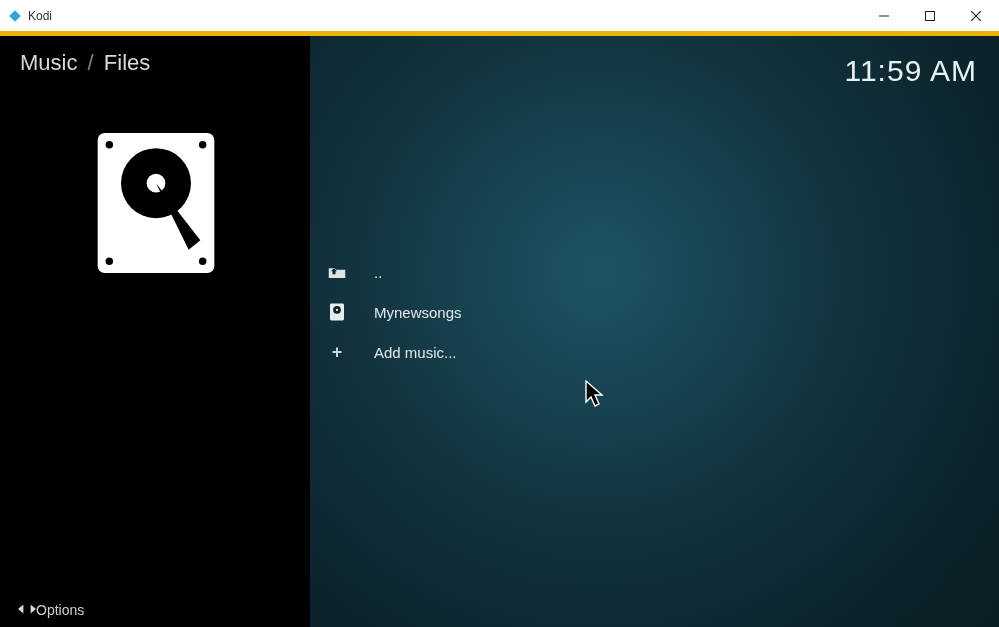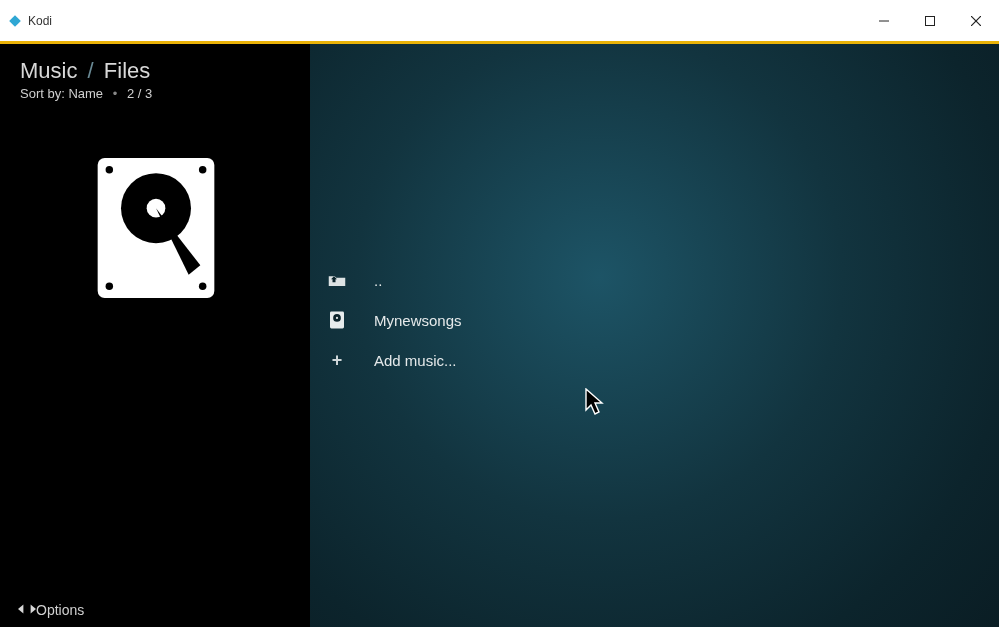--- a/index.html
+++ b/index.html
@@ -1,26 +1,26 @@
 <!DOCTYPE html>
 <html><head>
 <meta charset="utf-8">
 <style>
   * { box-sizing: border-box; margin: 0; padding: 0; }
   html, body { width: 999px; height: 627px; font-family: Arial, sans-serif; overflow: hidden; }
   body { display: flex; flex-direction: column; background: #fff; }
 
   
   .titlebar {
-    height: 44px;
+    height: 36px;
     background: #ffffff;
     display: flex;
     align-items: center;
     padding-left: 8px;
-    border-bottom: 3px solid #eab308;
+    border-bottom: 5px solid #eab308;
     font-size: 12px;
     color: #333;
   }
   .titlebar .kodi-logo { width: 14px; height: 14px; margin-right: 6px; display: flex; align-items: center; justify-content: center; }
   .titlebar .spacer { flex: 1; }
   .win-controls { display: flex; height: 100%; }
   .win-btn {
     width: 46px; height: 100%;
     display: flex; align-items: center; justify-content: center;
     font-size: 11px; color: #222;
@@ -160,26 +160,20 @@
 </div>
 
 <div class="app">
 
   <div class="sidebar">
     <div class="breadcrumb">
       <span>Music</span>
       <span class="sep">/</span>
       <span>Files</span>
     </div>
-    <div class="sortline">
-      <span>Sort by:</span>
-      <span>Name</span>
-      <span class="dot">•</span>
-      <span>2 / 3</span>
-    </div>
 
     <div class="preview-slot">
       <svg viewBox="0 0 100 120">
         <rect x="0" y="0" width="100" height="120" rx="6" fill="#ffffff"></rect>
         <circle cx="50" cy="43" r="30" fill="#000"></circle>
         <circle cx="50" cy="43" r="8" fill="#fff"></circle>
         <polygon points="50,43 88,92 78,100" fill="#000"></polygon>
         <circle cx="10" cy="10" r="3.2" fill="#000"></circle>
         <circle cx="90" cy="10" r="3.2" fill="#000"></circle>
         <circle cx="10" cy="110" r="3.2" fill="#000"></circle>
@@ -192,20 +186,21 @@
         <svg width="18" height="14" viewBox="0 0 20 14">
           <polygon points="6,2 0,7 6,12" fill="#d8d8d8"></polygon>
           <polygon points="14,2 20,7 14,12" fill="#d8d8d8"></polygon>
         </svg>
       </span>
       <span>Options</span>
     </div>
   </div>
 
   <div class="content">
+    <div class="clock">11:59 AM</div>
 
     <div class="filelist">
 
       <div class="row">
         <span class="ico">
           <svg viewBox="0 0 24 18" width="18" height="14">
             <path d="M1 4 h8 l2 2 h12 v11 h-22 z" fill="#dde3e4"></path>
             <polygon points="6,12 6,8 4,8 8,4 12,8 10,8 10,12" fill="#0c242c"></polygon>
           </svg>
         </span>

